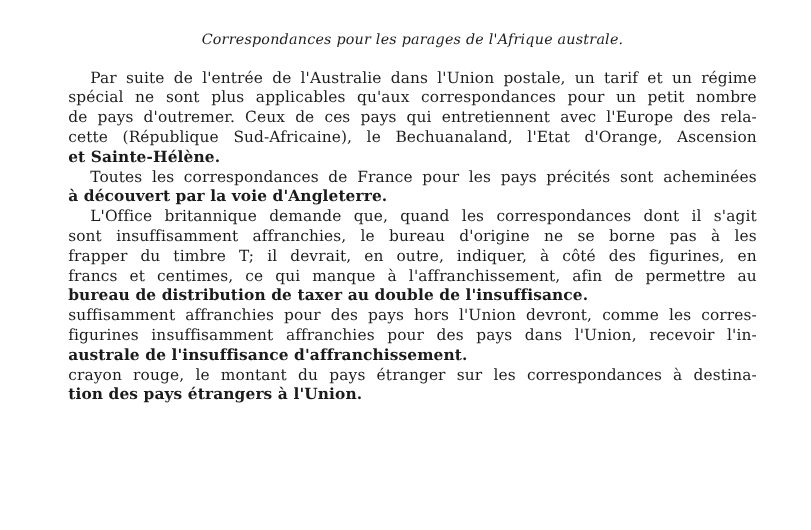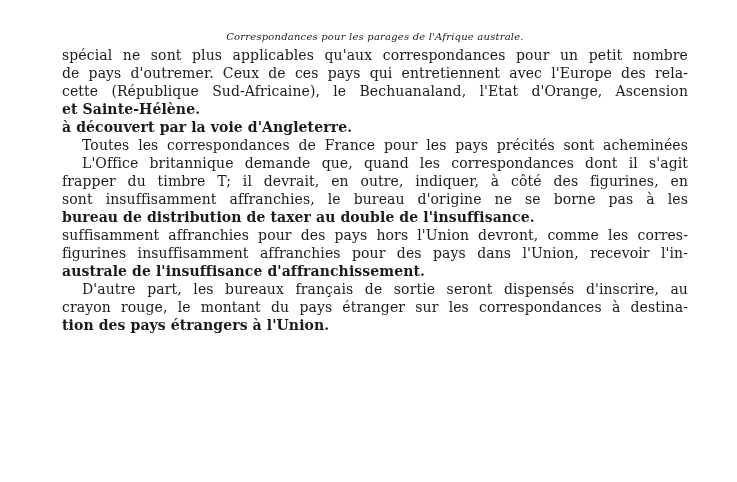--- a/index.html
+++ b/index.html
@@ -17,23 +17,24 @@
     color: #1b1b1b;
   }
   .text-block {
     position: absolute;
     left: 62px;
     top: 28px;
     width: 626px;
   }
   .doc-title {
     font-style: italic;
-    font-size: 10px;
+    font-size: 13px;
     line-height: 18px;
     text-align: center;
+    margin-bottom: 16px;
     letter-spacing: 0.2px;
   }
   .para {
     margin: 0;
   }
   .line {
     font-size: 14px;
     line-height: 18px;
     text-align: justify;
     text-align-last: justify;
@@ -49,40 +50,41 @@
   }
 </style>
 </head>
 <body>
 
 <div class="page">
   <div class="text-block">
     <div class="doc-title">Correspondances pour les parages de l'Afrique australe.</div>
     <div id="paragraphs">
         <div class="para">
+          <div class="line first">Par suite de l'entrée de l'Australie dans l'Union postale, un tarif et un régime</div>
           <div class="line">spécial ne sont plus applicables qu'aux correspondances pour un petit nombre</div>
           <div class="line">de pays d'outremer. Ceux de ces pays qui entretiennent avec l'Europe des rela-</div>
           <div class="line">cette (République Sud-Africaine), le Bechuanaland, l'Etat d'Orange, Ascension</div>
           <div class="line last">et Sainte-Hélène.</div>
         </div>
         <div class="para">
+          <div class="line first">Toutes les correspondances de France pour les pays précités sont acheminées</div>
           <div class="line last">à découvert par la voie d'Angleterre.</div>
-          <div class="line first">Toutes les correspondances de France pour les pays précités sont acheminées</div>
         </div>
         <div class="para">
           <div class="line first">L'Office britannique demande que, quand les correspondances dont il s'agit</div>
+          <div class="line">sont insuffisamment affranchies, le bureau d'origine ne se borne pas à les</div>
           <div class="line">frapper du timbre T; il devrait, en outre, indiquer, à côté des figurines, en</div>
-          <div class="line">sont insuffisamment affranchies, le bureau d'origine ne se borne pas à les</div>
+          <div class="line">francs et centimes, ce qui manque à l'affranchissement, afin de permettre au</div>
           <div class="line last">bureau de distribution de taxer au double de l'insuffisance.</div>
         </div>
         <div class="para">
           <div class="line">suffisamment affranchies pour des pays hors l'Union devront, comme les corres-</div>
           <div class="line">figurines insuffisamment affranchies pour des pays dans l'Union, recevoir l'in-</div>
           <div class="line last">australe de l'insuffisance d'affranchissement.</div>
         </div>
         <div class="para">
-          <div class="line first">D'autre part, les bureaux français de sortie seront dispensés d'inscrire, au</div>
           <div class="line">crayon rouge, le montant du pays étranger sur les correspondances à destina-</div>
           <div class="line last">tion des pays étrangers à l'Union.</div>
         </div>
       </div>
   </div>
 </div>
 
 </body></html>

